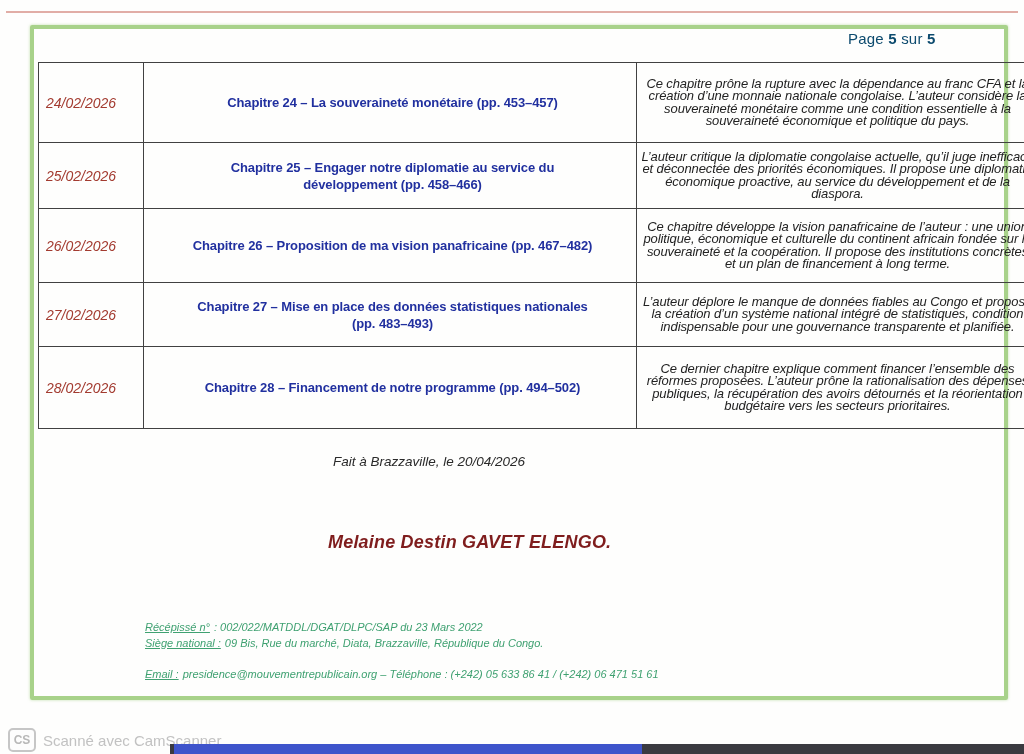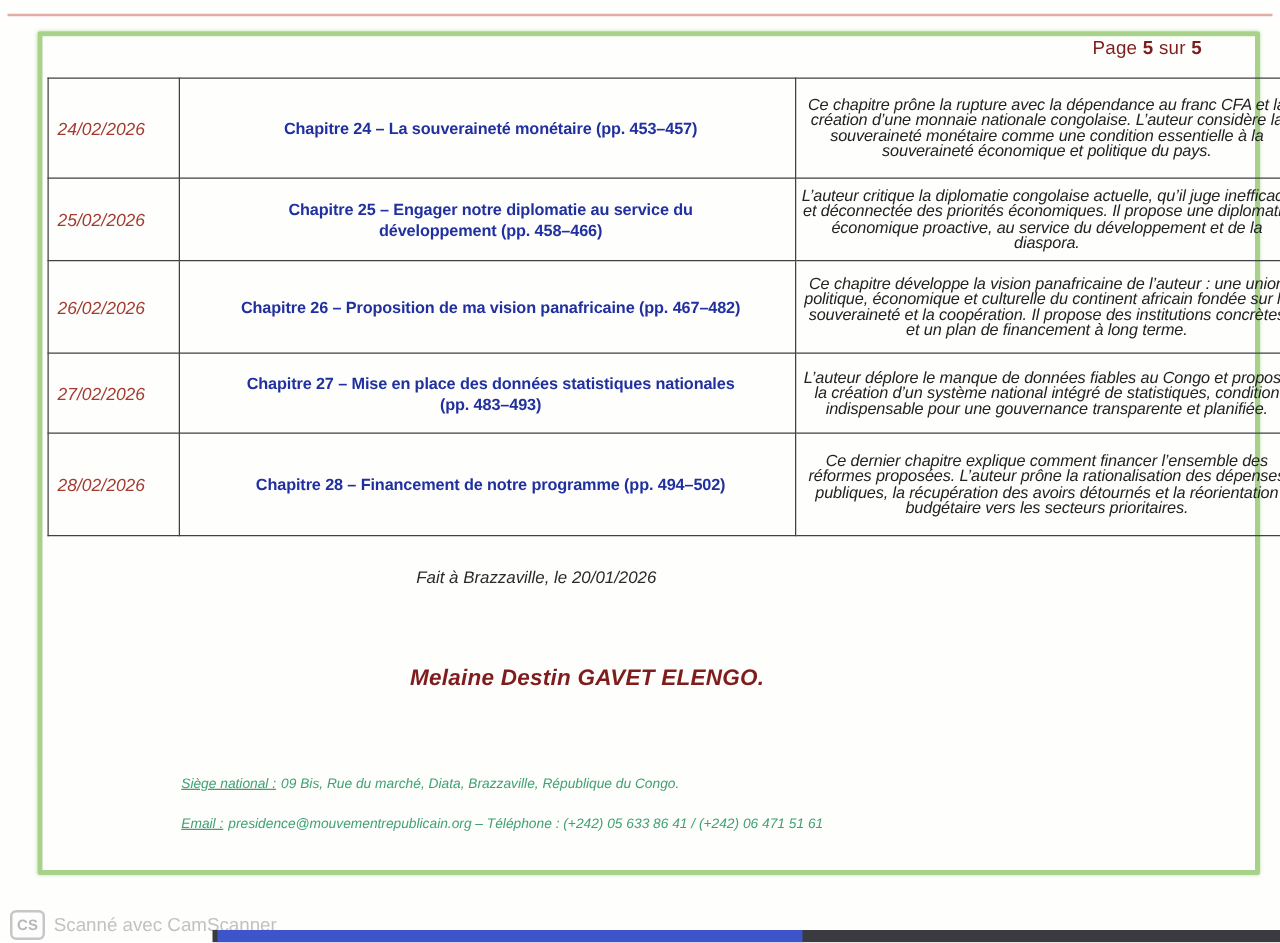--- a/index.html
+++ b/index.html
@@ -15,22 +15,22 @@
     position: absolute; left: 6px; top: 11px; width: 1012px; height: 2px;
     background: #c96a5e; opacity: .55;
   }
   .green-frame {
     position: absolute; left: 30px; top: 25px; width: 978px; height: 675px;
     border: 4px solid #a8d28a; border-radius: 2px;
     box-shadow: 0 0 3px rgba(168,210,138,.7);
     box-sizing: border-box;
   }
   .page-indicator {
-    position: absolute; left: 874px; top: 30px;
-    font-size: 15px; color: #7f1d1d; letter-spacing: .2px;
+    position: absolute; left: 848px; top: 30px;
+    font-size: 15px; color: #0c4a6e; letter-spacing: .2px;
   }
   .page-indicator b { font-weight: bold; }
   table.chapters {
     position: absolute; left: 38px; top: 62px; width: 967px;
     border-collapse: collapse; table-layout: fixed;
   }
   table.chapters td {
     border: 1px solid #414141;
     vertical-align: middle;
     overflow: hidden;
@@ -127,24 +127,27 @@
       <td class="desc">L’auteur déplore le manque de données fiables au Congo et propose la création d’un système national intégré de statistiques, condition indispensable pour une gouvernance transparente et planifiée.</td>
     </tr>
     <tr style="height:82px;">
       <td class="date">28/02/2026</td>
       <td class="title">Chapitre 28 – Financement de notre programme (pp. 494–502)</td>
       <td class="desc">Ce dernier chapitre explique comment financer l’ensemble des réformes proposées. L’auteur prône la rationalisation des dépenses publiques, la récupération des avoirs détournés et la réorientation budgétaire vers les secteurs prioritaires.</td>
     </tr>
   </tbody>
     </table>
 
-  <div class="fait">Fait à Brazzaville, le 20/01/2026</div>
+  <div class="fait">Fait à Brazzaville, le 20/04/2026</div>
   <div class="name">Melaine Destin GAVET ELENGO.</div>
 
   <div class="footer">
+    <div>
+      <span class="flabel">Récépissé n°</span><span>: 002/022/MATDDL/DGAT/DLPC/SAP du 23 Mars 2022</span>
+    </div>
     <div>
       <span class="flabel">Siège national :</span><span>09 Bis, Rue du marché, Diata, Brazzaville, République du Congo.</span>
     </div>
     <div class="fline-gap">
       <span class="flabel">Email :</span><span>presidence@mouvementrepublicain.org – Téléphone : (+242) 05 633 86 41 / (+242) 06 471 51 61</span>
     </div>
   </div>
 
   <div class="cs-row">
     <span class="cs-logo">CS</span>

